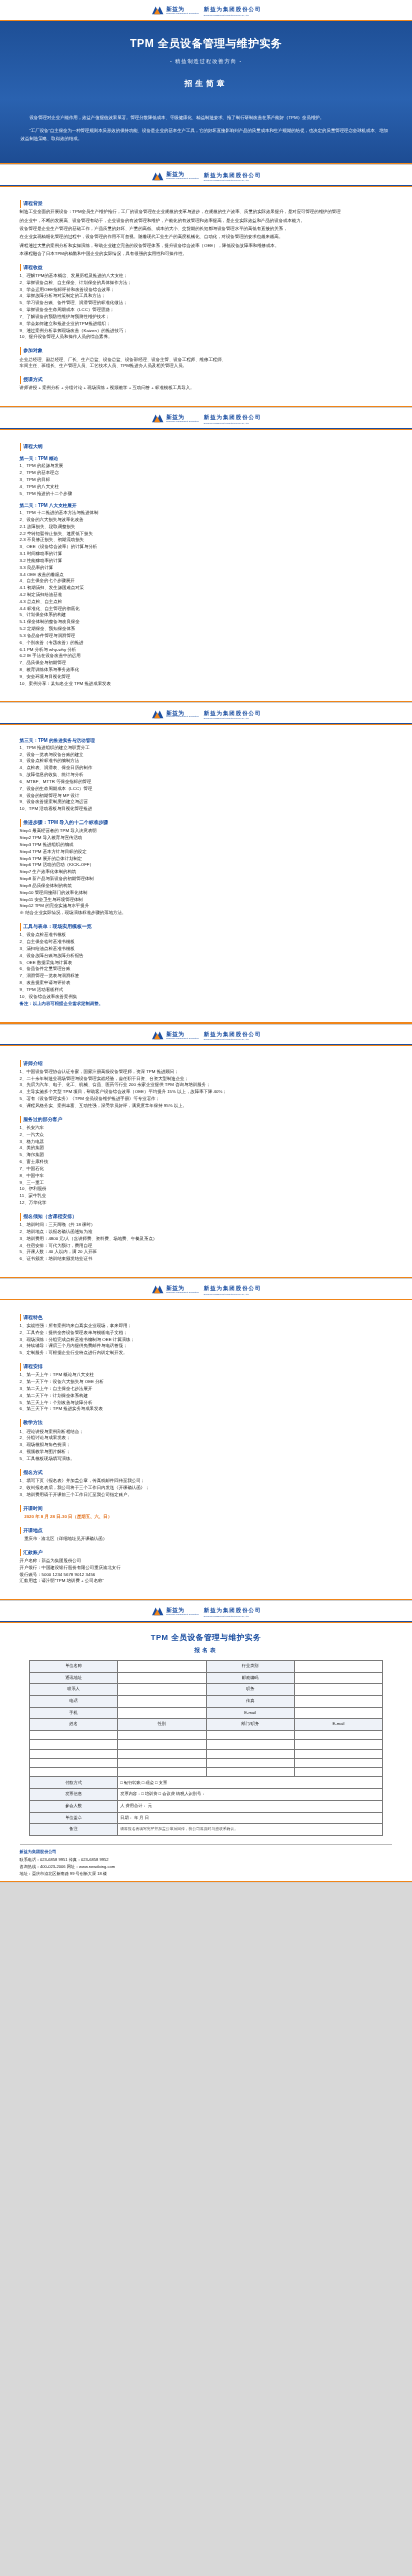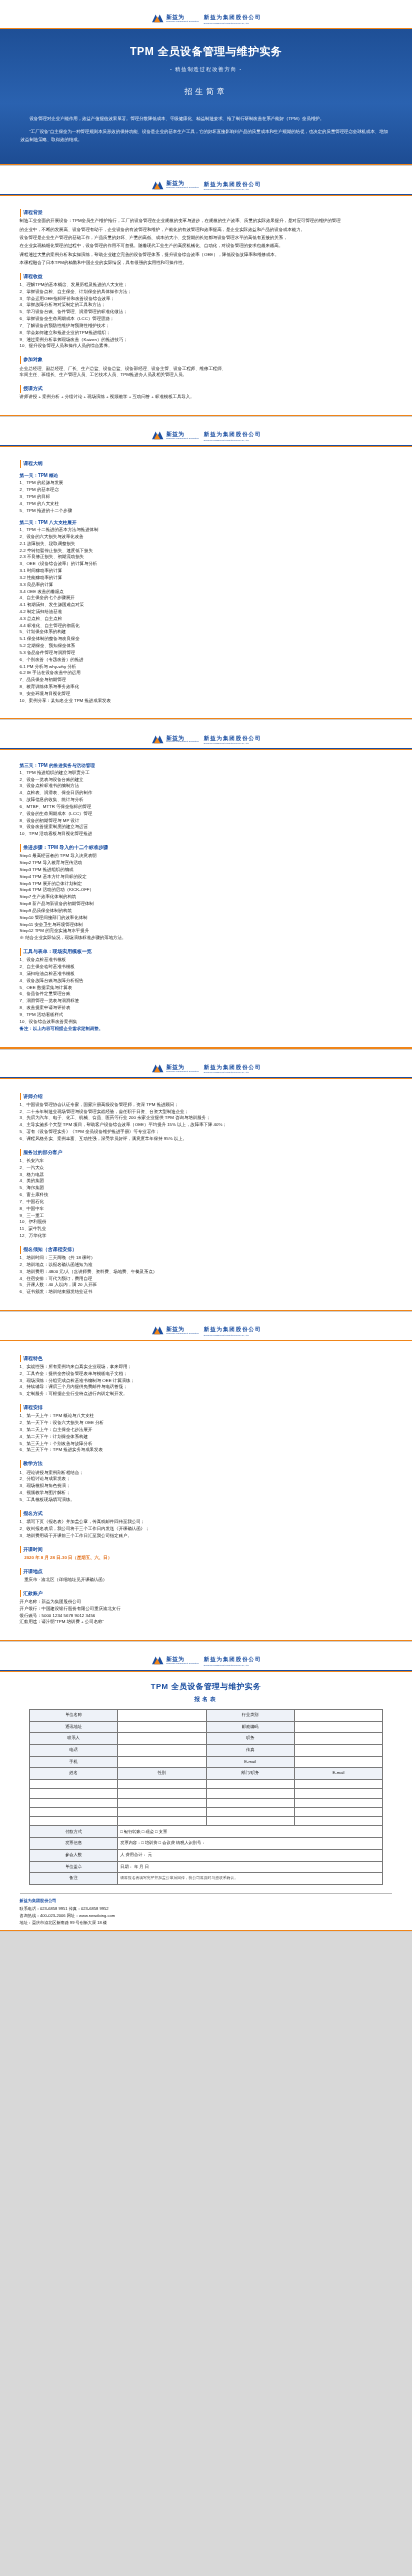--- a/index.html
+++ b/index.html
@@ -9,21 +9,21 @@
     background: #d8d8d8;
     font-family: "Liberation Sans", sans-serif;
     color: #222;
     font-size: 4.4px;
     line-height: 1.55;
   }
   .page {
     width: 412px;
     background: #ffffff;
     position: relative;
-    padding: 8px 0 0 0;
+    padding: 0 0 0 0;
     border-bottom: 0.5px solid #cfcfcf;
   }
   
   .letterhead {
     display:flex; align-items:center; gap:5.2px;
     padding: 5.2px 0 3.1px 0;
     justify-content:center;
     position:relative;
   }
   .logo-wrap { display:flex; align-items:center; gap:2.1px; }
@@ -42,21 +42,21 @@
   .rule-orange { height:1px; background:#f08519; margin:0; }
   .head-rules { padding: 0 0 0 0; }
 
   
   .hero {
     background: linear-gradient(180deg,#1e4f96 0%, #2a62b0 55%, #1d4c93 100%);
     color:#fff; text-align:center; padding: 13.4px 20.6px 15.5px 20.6px;
   }
   .hero h1 { font-size: 10.8px; margin: 0 0 5.2px 0; letter-spacing:0.5px; font-weight:700; }
   .hero .sub { font-size: 5.2px; letter-spacing:1px; margin-bottom: 13.4px; color:#eaf1fb;}
-  .hero .zsjz { font-size: 7.7px; letter-spacing: 3.1px; font-weight:400; margin-bottom: 17px;}
+  .hero .zsjz { font-size: 7.7px; letter-spacing: 3.1px; font-weight:700; margin-bottom: 24px;}
   .hero p { font-size: 4.4px; text-align:left; line-height:1.9; margin:0 0 4.1px 0; color:#f2f6fd; text-indent: 8.8px;}
 
   
   .content { padding: 7.2px 19.6px 13.4px 19.6px; }
   h2.sec {
     color:#1c4fa1; font-size: 4.9px; font-weight:700; margin: 6.2px 0 1.5px 0;
     border-left: 1.5px solid #f08519; padding-left:2.6px;
   }
   h3.sub { color:#1c4fa1; font-size:4.6px; font-weight:700; margin:4.6px 0 1px 0;}
   ul.plain { list-style:none; margin:0 0 0 0; padding:0; }

